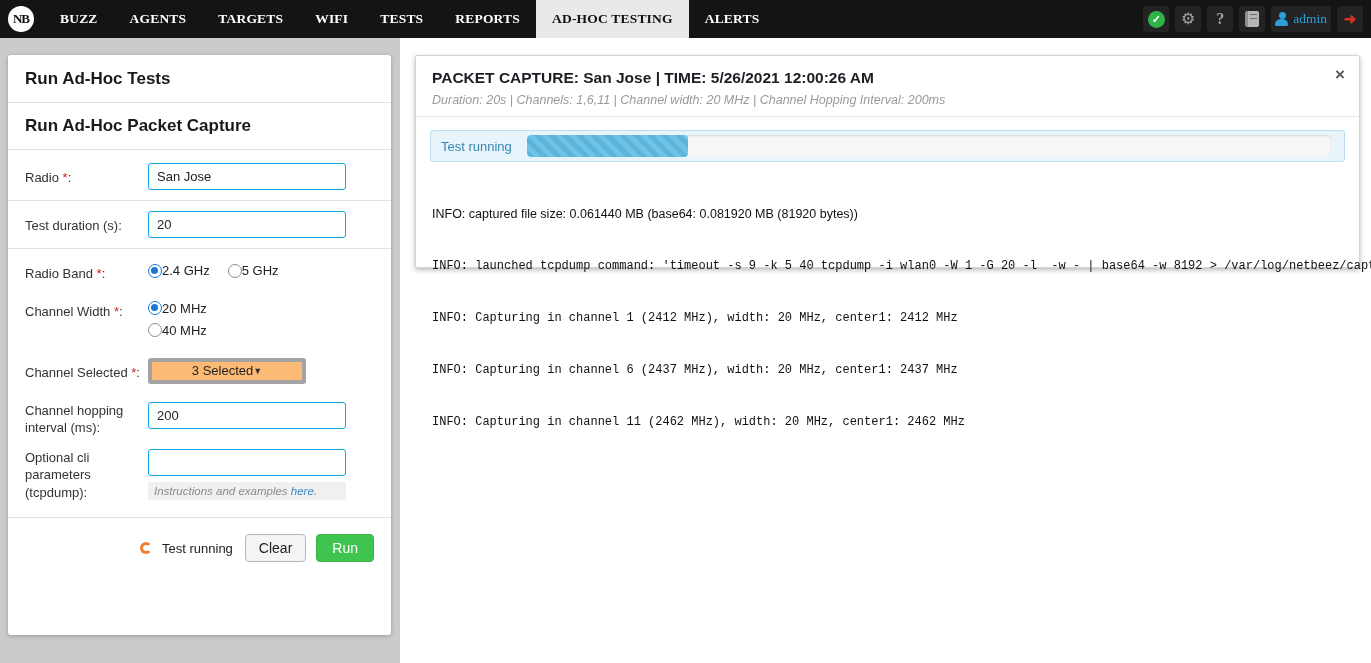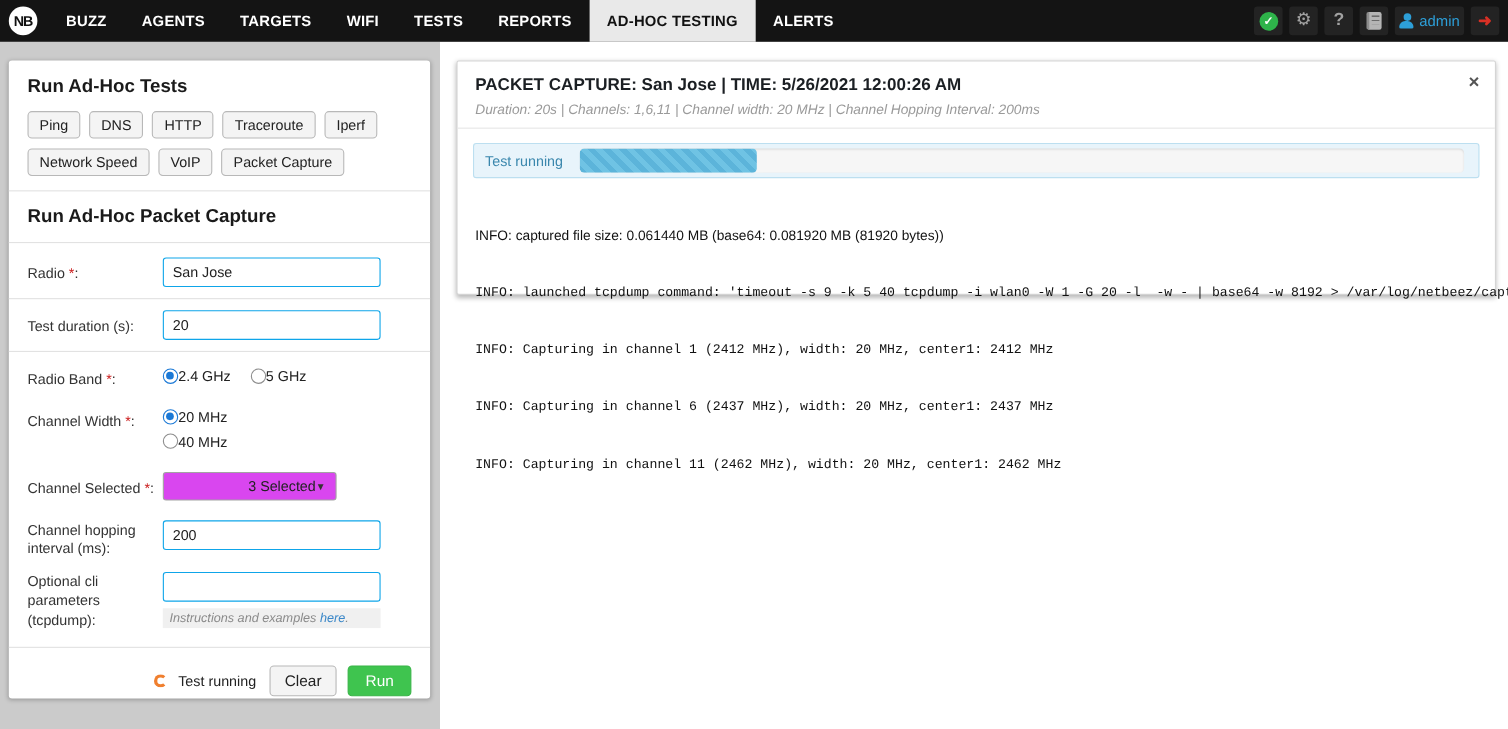--- a/index.html
+++ b/index.html
@@ -1,21 +1,21 @@
 <!DOCTYPE html>
 <html><head>
 <meta charset="utf-8">
 <style>
   * { margin:0; padding:0; box-sizing:border-box; }
   html,body { width:1371px; height:663px; overflow:hidden; background:#ffffff;
     font-family:"Liberation Sans", sans-serif; }
 
   
   .navbar { position:absolute; left:0; top:0; width:1371px; height:38px;
-    background:#141414; display:flex; align-items:stretch; z-index:10; }
+    background:#141414; display:flex; align-items:stretch; z-index:10;font-family:Liberation Serif, serif; }
   .nav-logo { display:flex; align-items:center; padding:0 10px 0 8px; }
   .nav-logo-circle { width:26px; height:26px; border-radius:50%; background:#ffffff;
     color:#111; font-weight:bold; font-size:13px; display:flex; align-items:center;
     justify-content:center; letter-spacing:-1px; }
   .nav-item { display:flex; align-items:center; padding:0 16px; color:#ffffff;
     font-weight:bold; font-size:13.5px; letter-spacing:.2px; cursor:pointer; }
   .nav-item.active { background:#e9e9e9; color:#111111; }
   .nav-right { margin-left:auto; display:flex; align-items:center; padding-right:8px; }
   .nav-icon-tile { background:#232323; border-radius:3px; height:26px; min-width:26px;
     margin-left:6px; display:flex; align-items:center; justify-content:center;
@@ -59,22 +59,22 @@
     background:#fff; }
   .radio-group { display:flex; gap:18px; padding-top:4px; }
   .radio-group.stack { flex-direction:column; gap:7px; }
   .radio-item { display:flex; align-items:center; font-size:13px; color:#222;
     cursor:pointer; }
   .radio-dot { width:14px; height:14px; border-radius:50%; border:1.5px solid #8d8d8d;
     background:#fff; flex:none; }
   .radio-dot.checked { border:1.5px solid #1b79d6; position:relative; }
   .radio-dot.checked:after { content:""; position:absolute; left:2px; top:2px; width:7px;
     height:7px; border-radius:50%; background:#1b79d6; }
-  .select-box { width:158px; height:26px; border:1px solid #a3a3a3; border-radius:3px;
-    background:#d946ef; display:flex; align-items:center; justify-content:flex-end;
+  .select-box { width:158px; height:26px; border:4px solid #a3a3a3; border-radius:3px;
+    background:#fdba74; display:flex; align-items:center; justify-content:center;
     padding:0 9px; font-size:13px; color:#222; cursor:pointer; }
   .select-caret { font-size:9px; color:#333; }
   .help-strip { width:198px; background:#f0f0f0; margin-top:6px; padding:3px 6px;
     font-size:11.5px; font-style:italic; color:#8a8a8a; }
   .help-link { color:#3a87c8; text-decoration:none; cursor:pointer; }
   .left-footer { display:flex; align-items:center; justify-content:flex-end; gap:10px;
     padding:6px 0 0 0; }
   .spinner { width:12px; height:12px; border-radius:50%; border:3px solid #f07f2e;
     border-right-color:transparent; flex:none; }
   .status-text { font-size:13px; color:#222; margin-right:2px; }
@@ -145,30 +145,20 @@
     <div class="nav-icon-tile">
       <span class="icon-logout">➜</span>
     </div>
   </div>
 </div>
 
 <div class="sidebar-bg">
   <div class="left-card">
     <div class="card-h2">Run Ad-Hoc Tests</div>
 
-    <div class="test-btn-row">
-      <button class="test-btn">Ping</button>
-      <button class="test-btn">DNS</button>
-      <button class="test-btn">HTTP</button>
-      <button class="test-btn">Traceroute</button>
-      <button class="test-btn">Iperf</button>
-      <button class="test-btn">Network Speed</button>
-      <button class="test-btn">VoIP</button>
-      <button class="test-btn">Packet Capture</button>
-    </div>
 
     <hr class="hr">
     <div class="card-h2">Run Ad-Hoc Packet Capture</div>
     <hr class="hr">
 
     <div class="form-row">
       <div class="form-label"><span>Radio</span> <span class="req">*</span>:</div>
       <input class="form-control" value="San Jose" style="">
     </div>
     <hr class="hr inner">

